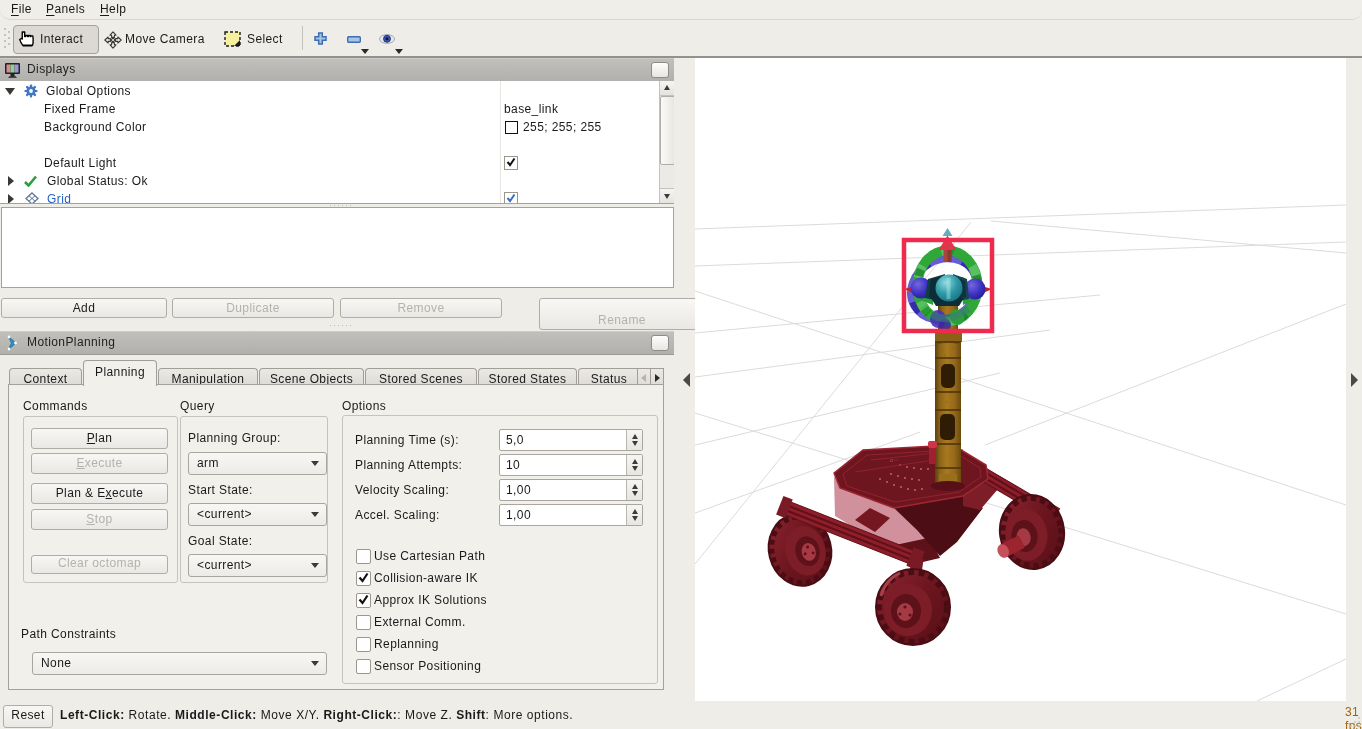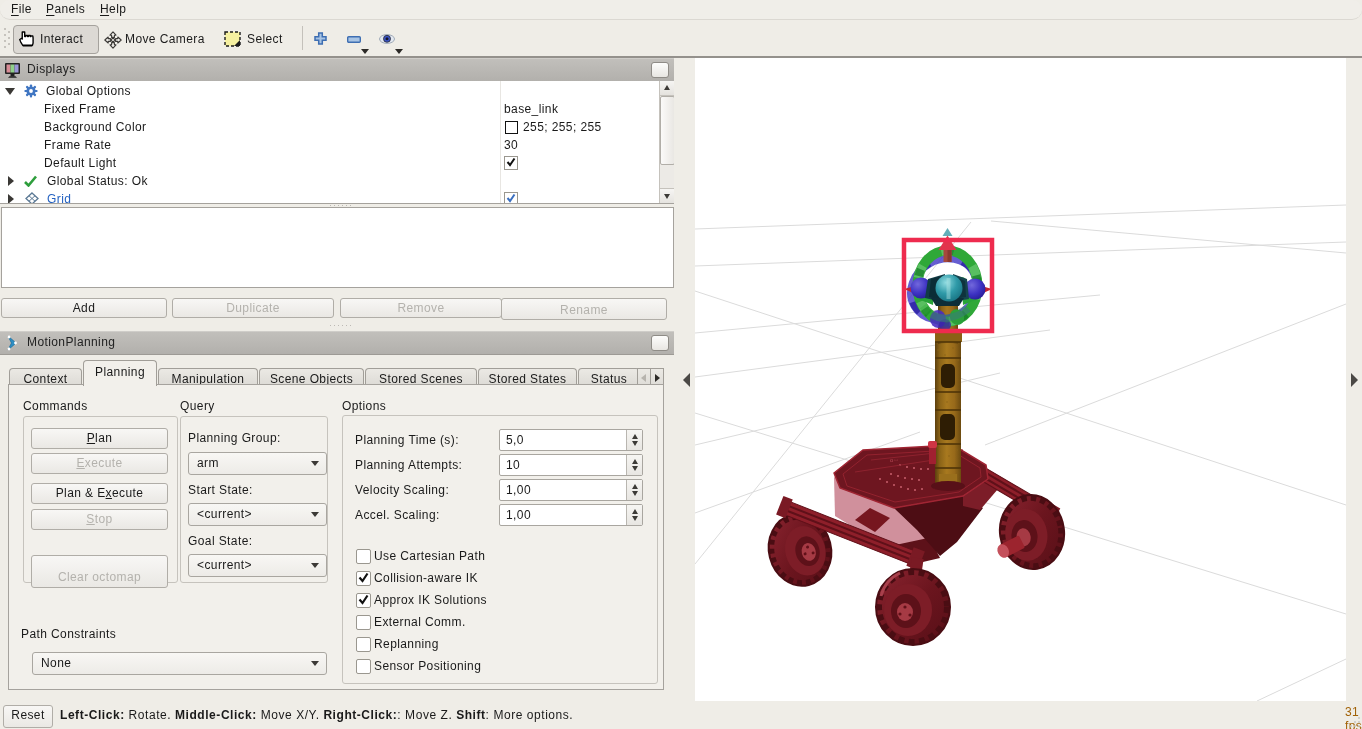--- a/index.html
+++ b/index.html
@@ -141,24 +141,20 @@
   </div>
   <div class="trow" style="top:19px">
     <span class="tlabel" style="left:44px">Fixed Frame</span>
     <span class="tval" style="left:504px">base_link</span>
   </div>
   <div class="trow" style="top:37px">
     <span class="tlabel" style="left:44px">Background Color</span>
     <span class="abs" style="left:505px;top:3px;width:11px;height:11px;background:#fff;border:1.5px solid #111"></span>
     <span class="tval" style="left:523px">255; 255; 255</span>
   </div>
-  <div class="trow" style="top:55px">
-    <span class="tlabel" style="left:44px">Frame Rate</span>
-    <span class="tval" style="left:504px">30</span>
-  </div>
   <div class="trow" style="top:73px">
     <span class="tlabel" style="left:44px">Default Light</span>
     <span class="cb" style="left:504px;top:2px"></span>
     <svg class="abs" style="left:505px;top:2px" width="12" height="12">
           <path d="M2.5 6 L5 9 L9.5 2.5" fill="none" stroke="#111" stroke-width="2"></path>
         </svg>
   </div>
   <div class="trow" style="top:91px">
     <svg class="abs" style="left:7px;top:4px" width="8" height="10">
           <path d="M1 0 L1 10 L7 5 Z" fill="#3a3835"></path>
@@ -194,21 +190,21 @@
   </div>
 </div>
 
 <div class="abs dots" style="left:329px;top:200px;font-size:9px;letter-spacing:1px;">······</div>
 
 <div class="abs" style="left:1px;top:207px;width:671px;height:79px;background:#fff;border:1px solid #a5a29d;"></div>
 
 <div class="btn" style="left:1px;top:298px;width:164px;height:16px;padding-top:2px;">Add</div>
 <div class="btn dis" style="left:172px;top:298px;width:160px;height:16px;padding-top:2px;">Duplicate</div>
 <div class="btn dis" style="left:340px;top:298px;width:160px;height:16px;padding-top:2px;">Remove</div>
-<div class="btn dis" style="left:501px;top:298px;width:164px;height:16px;padding-top:4px;">Rename</div>
+<div class="btn dis" style="left:539px;top:298px;width:164px;height:16px;padding-top:14px;">Rename</div>
 
 <div class="abs dots" style="left:329px;top:320px;font-size:9px;letter-spacing:1px;">······</div>
 
 <div class="abs phead" style="top:331px">
   <svg class="abs" style="left:7px;top:3px" width="13" height="16" viewBox="0 0 13 16">
     <path d="M1 1 L9 8 L1 15 L4.5 8 Z" fill="#2e8fc4" stroke="#1a6fa0" stroke-width="0.8"></path>
     <circle cx="2" cy="2" r="1.4" fill="#fff"></circle>
         <circle cx="8.5" cy="8" r="1.4" fill="#fff"></circle>
         <circle cx="2" cy="14" r="1.4" fill="#fff"></circle>
   </svg>
@@ -230,21 +226,21 @@
   <div style="position:absolute;left:4px;top:5px;width:0;height:0;border-top:4px solid transparent;border-bottom:4px solid transparent;border-left:5px solid #2c2a27"></div>
 </div>
 
 <div class="abs" id="pane" style="left:8px;top:384px;width:656px;height:306px;background:#f2f0eb;border:1px solid #a5a29d;box-sizing:border-box;">
   <span class="glabel" style="left:14px;top:14px">Commands</span>
   <div class="grp" style="left:14px;top:31px;width:153px;height:165px;"></div>
   <div class="btn" style="left:22px;top:43px;width:135px;height:17px;padding-top:2px;"><u>P</u>lan</div>
   <div class="btn dis" style="left:22px;top:68px;width:135px;height:17px;padding-top:2px;"><u>E</u>xecute</div>
   <div class="btn" style="left:22px;top:98px;width:135px;height:17px;padding-top:2px;text-align:center;">Plan &amp; E<u>x</u>ecute</div>
   <div class="btn dis" style="left:22px;top:124px;width:135px;height:17px;padding-top:2px;"><u>S</u>top</div>
-  <div class="btn dis" style="left:22px;top:170px;width:135px;height:17px;padding-top:14px;">Clear octomap</div>
+  <div class="btn dis" style="left:22px;top:170px;width:135px;height:17px;padding-top:0;">Clear octomap</div>
 
   <span class="glabel" style="left:171px;top:14px">Query</span>
   <div class="grp" style="left:171px;top:31px;width:146px;height:165px;"></div>
   <span class="glabel" style="left:179px;top:46px">Planning Group:</span>
   <div class="combo" style="left:179px;top:67px;width:137px;">
         <span class="ct">arm</span>
         <span class="ca"></span>
       </div>
   <span class="glabel" style="left:179px;top:98px">Start State:</span>
   <div class="combo" style="left:179px;top:118px;width:137px;">

